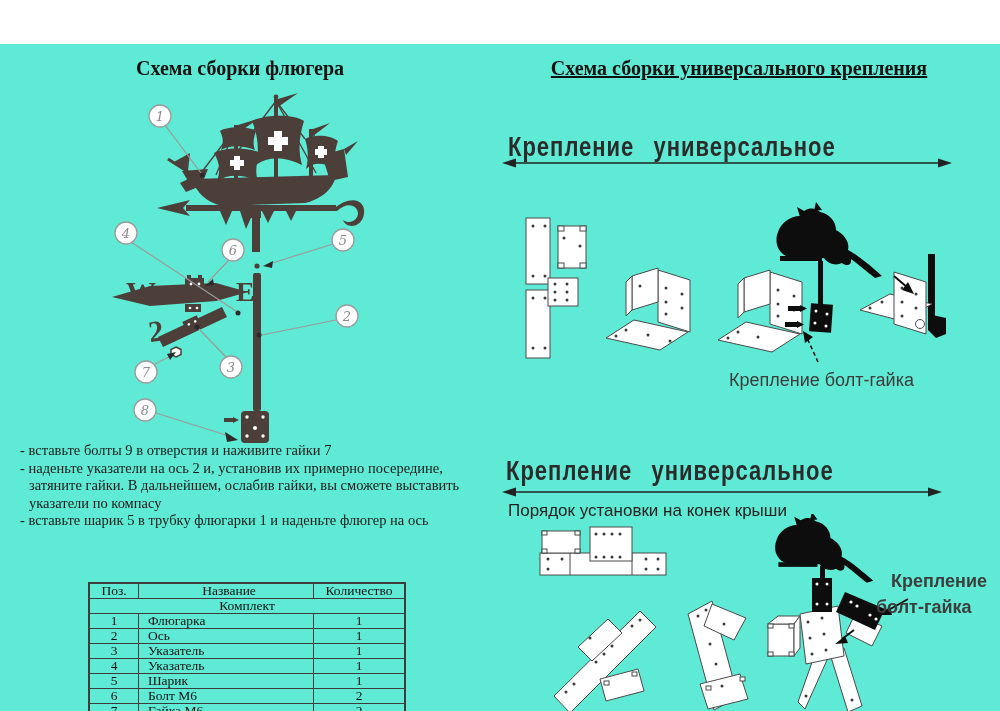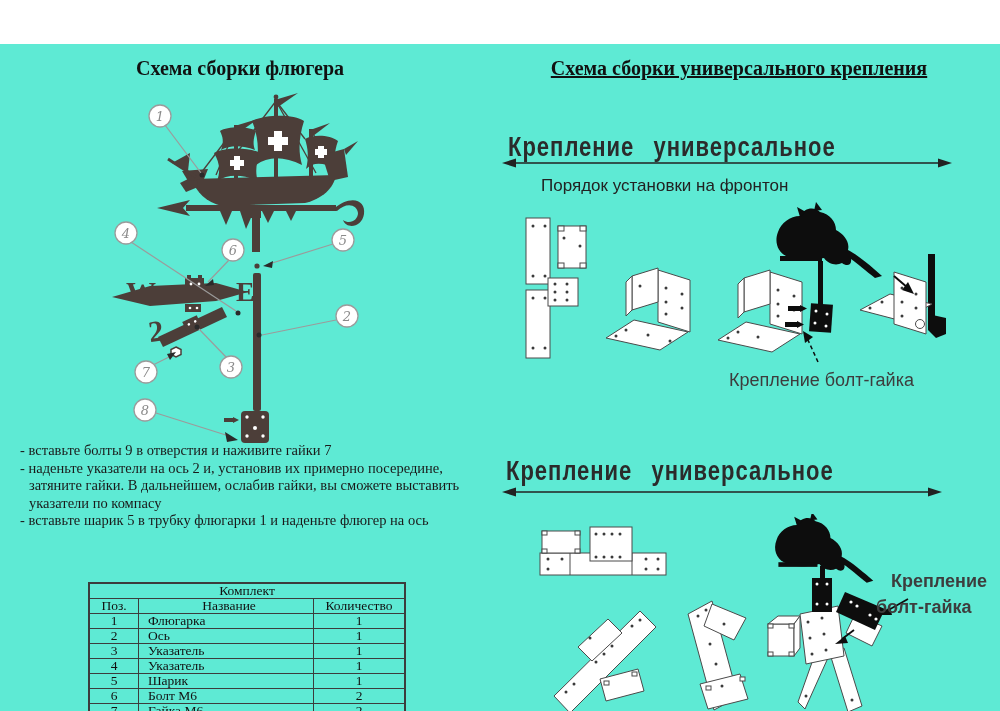--- a/index.html
+++ b/index.html
@@ -184,26 +184,26 @@
 
   <div class="instructions">
     <div class="instr">- вставьте болты 9 в отверстия и наживите гайки 7</div>
     <div class="instr">- наденьте указатели на ось 2 и, установив их примерно посередине, затяните гайки. В дальнейшем, ослабив гайки, вы сможете выставить указатели по компасу</div>
     <div class="instr">- вставьте шарик 5 в трубку флюгарки 1 и наденьте флюгер на ось</div>
   </div>
 
   <table class="kit-table">
     <tbody>
         <tr>
-      <td colspan="3" class="t-title">Комплект</td>
-    </tr>
-    <tr>
       <td class="c-pos t-head">Поз.</td>
       <td class="c-name t-head" style="text-align:center;">Название</td>
       <td class="c-qty t-head">Количество</td>
+    </tr>
+    <tr>
+      <td colspan="3" class="t-title">Комплект</td>
     </tr>
     <tr>
       <td class="c-pos">1</td>
       <td class="c-name">Флюгарка</td>
       <td class="c-qty">1</td>
     </tr>
     <tr>
       <td class="c-pos">2</td>
       <td class="c-name">Ось</td>
       <td class="c-qty">1</td>
@@ -240,21 +240,20 @@
     </tr>
   </tbody>
     </table>
 
   <div class="stamp-header" style="left:508px;top:88px;">Крепление универсальное</div>
   <svg class="abs" style="left:502px;top:112px;" width="450" height="14" viewBox="0 0 450 14">
     <line x1="10" y1="7" x2="440" y2="7" stroke="#222" stroke-width="1.6"></line>
     <polygon points="0,7 14,2.5 14,11.5" fill="#222"></polygon>
     <polygon points="450,7 436,2.5 436,11.5" fill="#222"></polygon>
   </svg>
-  <div class="subtitle" style="left:541px;top:132px;">Порядок установки на фронтон</div>
 
   <svg class="abs" style="left:500px;top:158px;" width="500" height="168" viewBox="0 0 500 168">
     <g fill="#ffffff" stroke="#4a4a4a" stroke-width="1">
 
       <g>
         <rect x="26" y="16" width="24" height="66"></rect>
         <rect x="26" y="88" width="24" height="68"></rect>
         <rect x="58" y="24" width="28" height="42"></rect>
         <rect x="58" y="24" width="6" height="5"></rect>
           <rect x="80" y="24" width="6" height="5"></rect>
@@ -365,20 +364,21 @@
   </svg>
 
   <div class="bolt-label" id="label1" style="left:729px;top:326px;">Крепление болт-гайка</div>
 
   <div class="stamp-header" style="left:506px;top:412px;">Крепление универсальное</div>
   <svg class="abs" style="left:502px;top:441px;" width="440" height="14" viewBox="0 0 440 14">
     <line x1="10" y1="7" x2="430" y2="7" stroke="#222" stroke-width="1.6"></line>
     <polygon points="0,7 14,2.5 14,11.5" fill="#222"></polygon>
     <polygon points="440,7 426,2.5 426,11.5" fill="#222"></polygon>
   </svg>
+  <div class="subtitle" style="left:508px;top:457px;">Порядок установки на конек крыши</div>
 
   <svg class="abs" style="left:500px;top:470px;" width="500" height="238" viewBox="0 0 500 238">
     <g fill="#ffffff" stroke="#4a4a4a" stroke-width="1">
 
       <g>
         <rect x="40" y="39" width="126" height="22"></rect>
         <line x1="70" y1="39" x2="70" y2="61"></line>
           <line x1="132" y1="39" x2="132" y2="61"></line>
         <rect x="42" y="17" width="38" height="22"></rect>
         <rect x="42" y="17" width="5" height="4"></rect>

